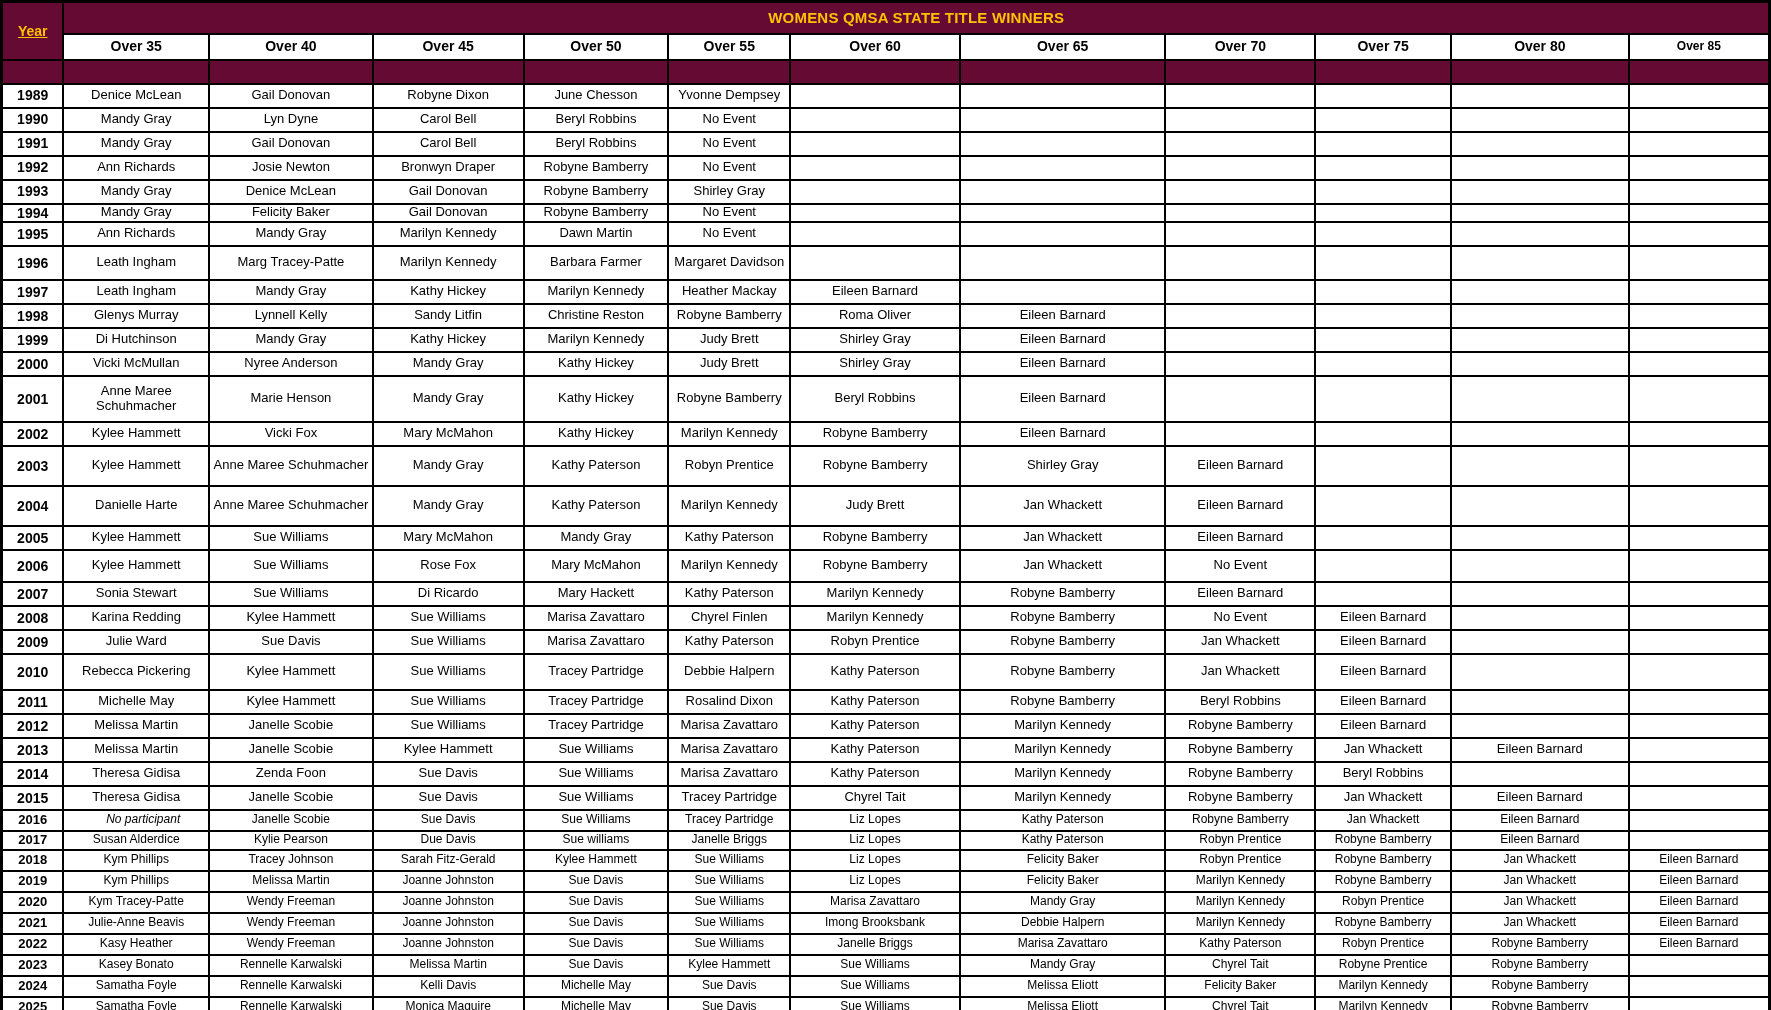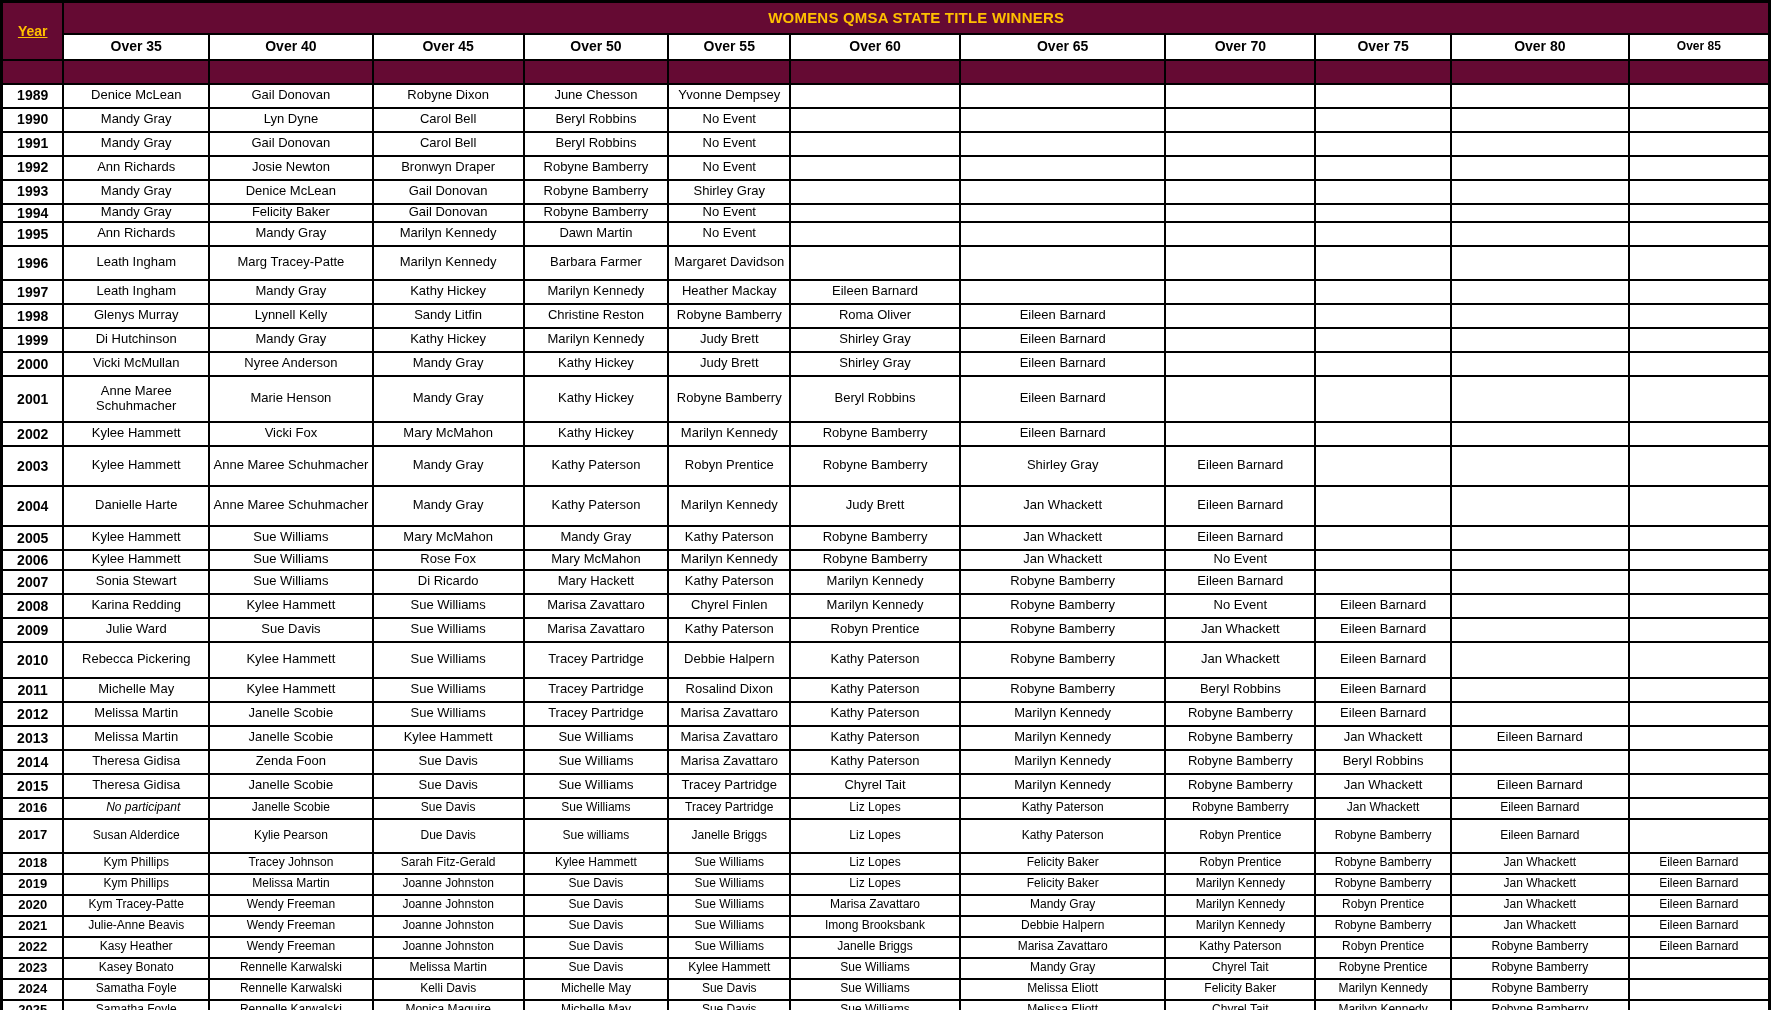--- a/index.html
+++ b/index.html
@@ -317,21 +317,21 @@
           <td class="cell">Mary McMahon</td>
           <td class="cell">Mandy Gray</td>
           <td class="cell">Kathy Paterson</td>
           <td class="cell">Robyne Bamberry</td>
           <td class="cell">Jan Whackett</td>
           <td class="cell">Eileen Barnard</td>
           <td class="cell"></td>
           <td class="cell"></td>
           <td class="cell"></td>
         </tr>
-        <tr style="height: 20px;">
+        <tr style="height: 32px;">
           <td class="year">2006</td>
           <td class="cell">Kylee Hammett</td>
           <td class="cell">Sue Williams</td>
           <td class="cell">Rose Fox</td>
           <td class="cell">Mary McMahon</td>
           <td class="cell">Marilyn Kennedy</td>
           <td class="cell">Robyne Bamberry</td>
           <td class="cell">Jan Whackett</td>
           <td class="cell">No Event</td>
           <td class="cell"></td>
@@ -471,21 +471,21 @@
           <td class="cell">Sue Davis</td>
           <td class="cell">Sue Williams</td>
           <td class="cell">Tracey Partridge</td>
           <td class="cell">Liz Lopes</td>
           <td class="cell">Kathy Paterson</td>
           <td class="cell">Robyne Bamberry</td>
           <td class="cell">Jan Whackett</td>
           <td class="cell">Eileen Barnard</td>
           <td class="cell"></td>
         </tr>
-        <tr class="compact" style="height: 34px;">
+        <tr class="compact" style="height: 19px;">
           <td class="year">2017</td>
           <td class="cell">Susan Alderdice</td>
           <td class="cell">Kylie Pearson</td>
           <td class="cell">Due Davis</td>
           <td class="cell">Sue williams</td>
           <td class="cell">Janelle Briggs</td>
           <td class="cell">Liz Lopes</td>
           <td class="cell">Kathy Paterson</td>
           <td class="cell">Robyn Prentice</td>
           <td class="cell">Robyne Bamberry</td>

